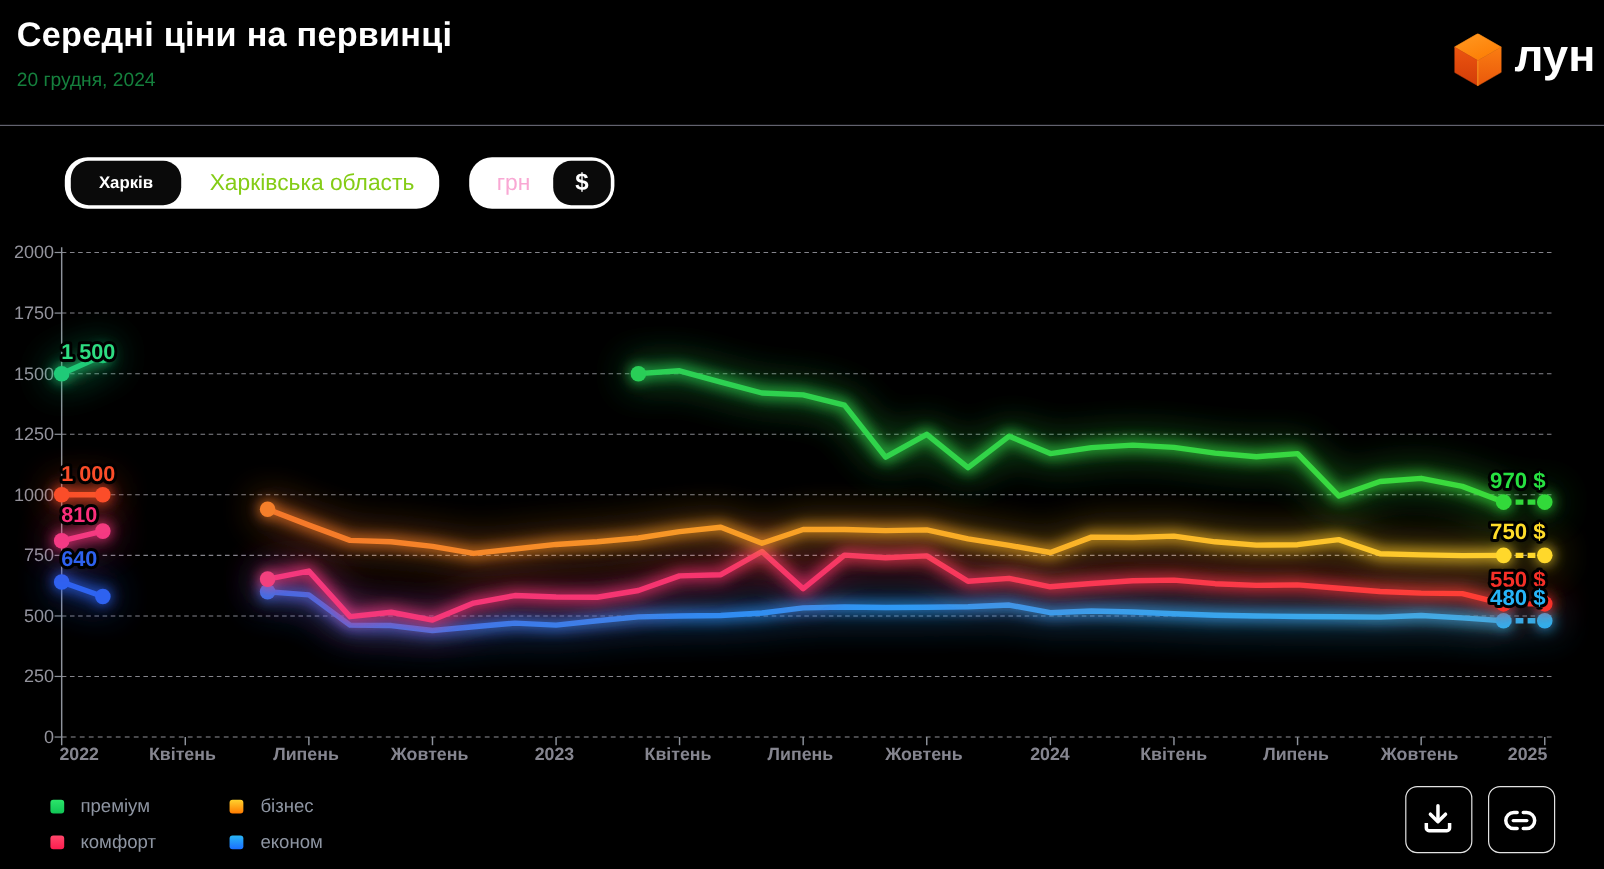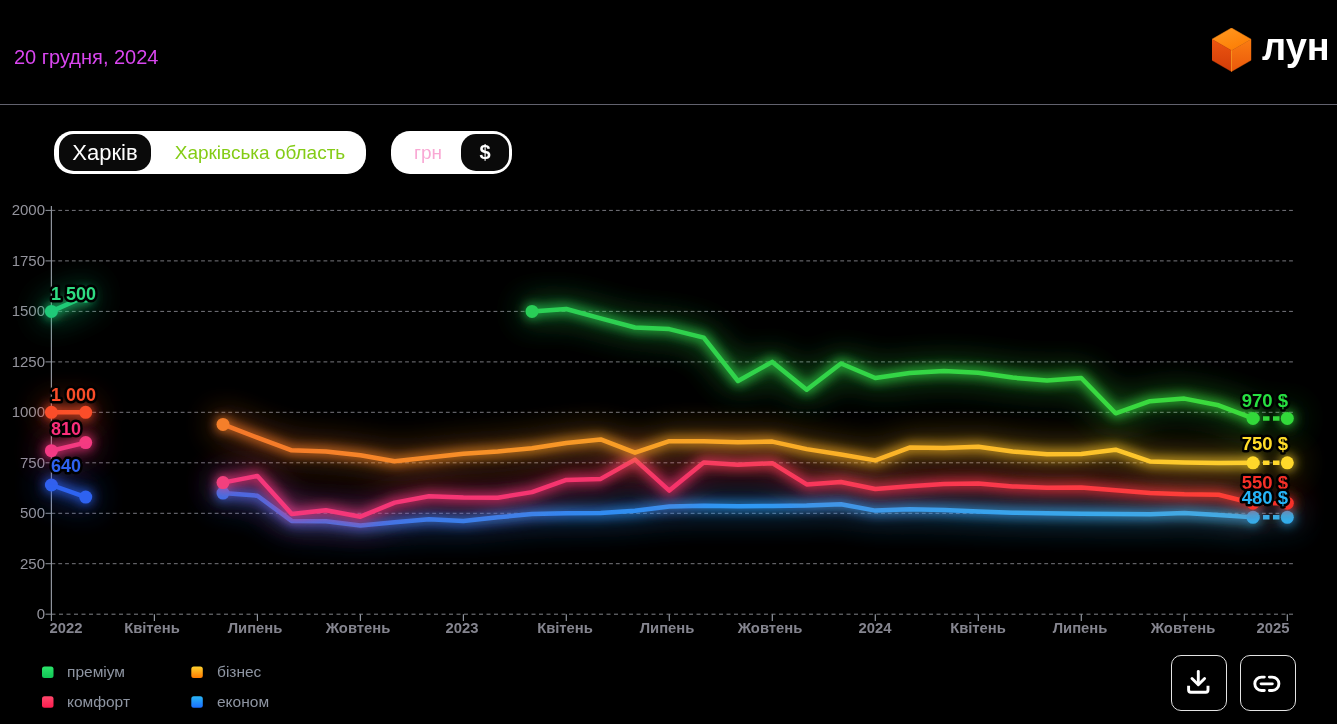--- a/index.html
+++ b/index.html
@@ -1,21 +1,22 @@
 <!DOCTYPE html>
 <html><head><meta charset="utf-8">
 <style>
 *{margin:0;padding:0;box-sizing:border-box}
 html,body{width:1337px;height:724px;background:#000;overflow:hidden;font-family:"Liberation Sans",sans-serif}
 .abs{position:absolute}
 </style></head>
 <body>
 <div class="abs" style="left:0;top:0;width:1337px;height:724px;background:#000">
 
-  <div class="abs" style="left:14px;top:46px;font-size:20px;color:#d946ef">20 грудня, 2024</div>
+  <div class="abs" style="left:14px;top:13px;font-size:28.5px;font-weight:bold;color:#fff;letter-spacing:0.2px">Середні ціни на первинці</div>
+  <div class="abs" style="left:14px;top:59px;font-size:16px;color:#15803d">20 грудня, 2024</div>
   <div class="abs" style="left:0;top:104px;width:1337px;height:1px;background:#62626e"></div>
 
   <svg class="abs" style="left:1212px;top:28px" width="115" height="44" viewBox="0 0 115 44">
     <defs>
       <linearGradient id="cubetop" x1="0" y1="0" x2="0.6" y2="1">
           <stop offset="0" stop-color="#ff9a22"></stop>
           <stop offset="1" stop-color="#fd7e05"></stop>
         </linearGradient>
       <linearGradient id="cubeleft" x1="0" y1="0" x2="0" y2="1">
           <stop offset="0" stop-color="#ec5510"></stop>
@@ -27,21 +28,21 @@
         </linearGradient>
     </defs>
     <polygon points="19.5,0 39,11.2 19.5,22.4 0,11.2" fill="url(#cubetop)" stroke="#fc8d18" stroke-width="0.5"></polygon>
     <polygon points="0,11.2 19.5,22.4 19.5,43.5 0,32.3" fill="url(#cubeleft)" stroke="url(#cubeleft)" stroke-width="0.4"></polygon>
     <polygon points="39,11.2 19.5,22.4 19.5,43.5 39,32.3" fill="url(#cuberight)" stroke="url(#cuberight)" stroke-width="0.4"></polygon>
     <line x1="19.5" y1="22.4" x2="19.5" y2="43.5" stroke="#ffa726" stroke-width="0.7"></line>
     <text x="50" y="31.5" font-family="Liberation Sans" font-size="38" font-weight="bold" fill="#fff" dominant-baseline="auto" transform="translate(0,0)">лун</text>
   </svg>
 
   <div class="abs" style="left:53.6px;top:131px;width:312px;height:43px;background:#fff;border-radius:19px"></div>
-  <div class="abs" style="left:59px;top:134px;width:92px;height:37px;background:#0a0a0a;border-radius:15px;color:#fff;font-weight:normal;font-size:22px;text-align:center;line-height:37px">Харків</div>
+  <div class="abs" style="left:59px;top:134px;width:92px;height:37px;background:#0a0a0a;border-radius:15px;color:#fff;font-weight:bold;font-size:14px;text-align:center;line-height:37px">Харків</div>
   <div class="abs" style="left:160px;top:131px;width:200px;height:43px;color:#84cc16;font-size:19px;text-align:center;line-height:43px">Харківська область</div>
   <div class="abs" style="left:390.7px;top:131px;width:121px;height:43px;background:#fff;border-radius:19px"></div>
   <div class="abs" style="left:395px;top:131px;width:66px;height:43px;color:#f9a8d4;font-size:19px;text-align:center;line-height:43px">грн</div>
   <div class="abs" style="left:461px;top:134px;width:48px;height:37px;background:#0a0a0a;border-radius:15px;color:#fff;font-weight:bold;font-size:20px;text-align:center;line-height:37px">$</div>
 
   <svg width="1337" height="724" viewBox="0 0 1337 724" style="position:absolute;left:0;top:0">
 <defs>
 <filter id="glow1" filterUnits="userSpaceOnUse" x="0" y="150" width="1337" height="574">
 <feGaussianBlur stdDeviation="5.5"></feGaussianBlur>
         </filter>

